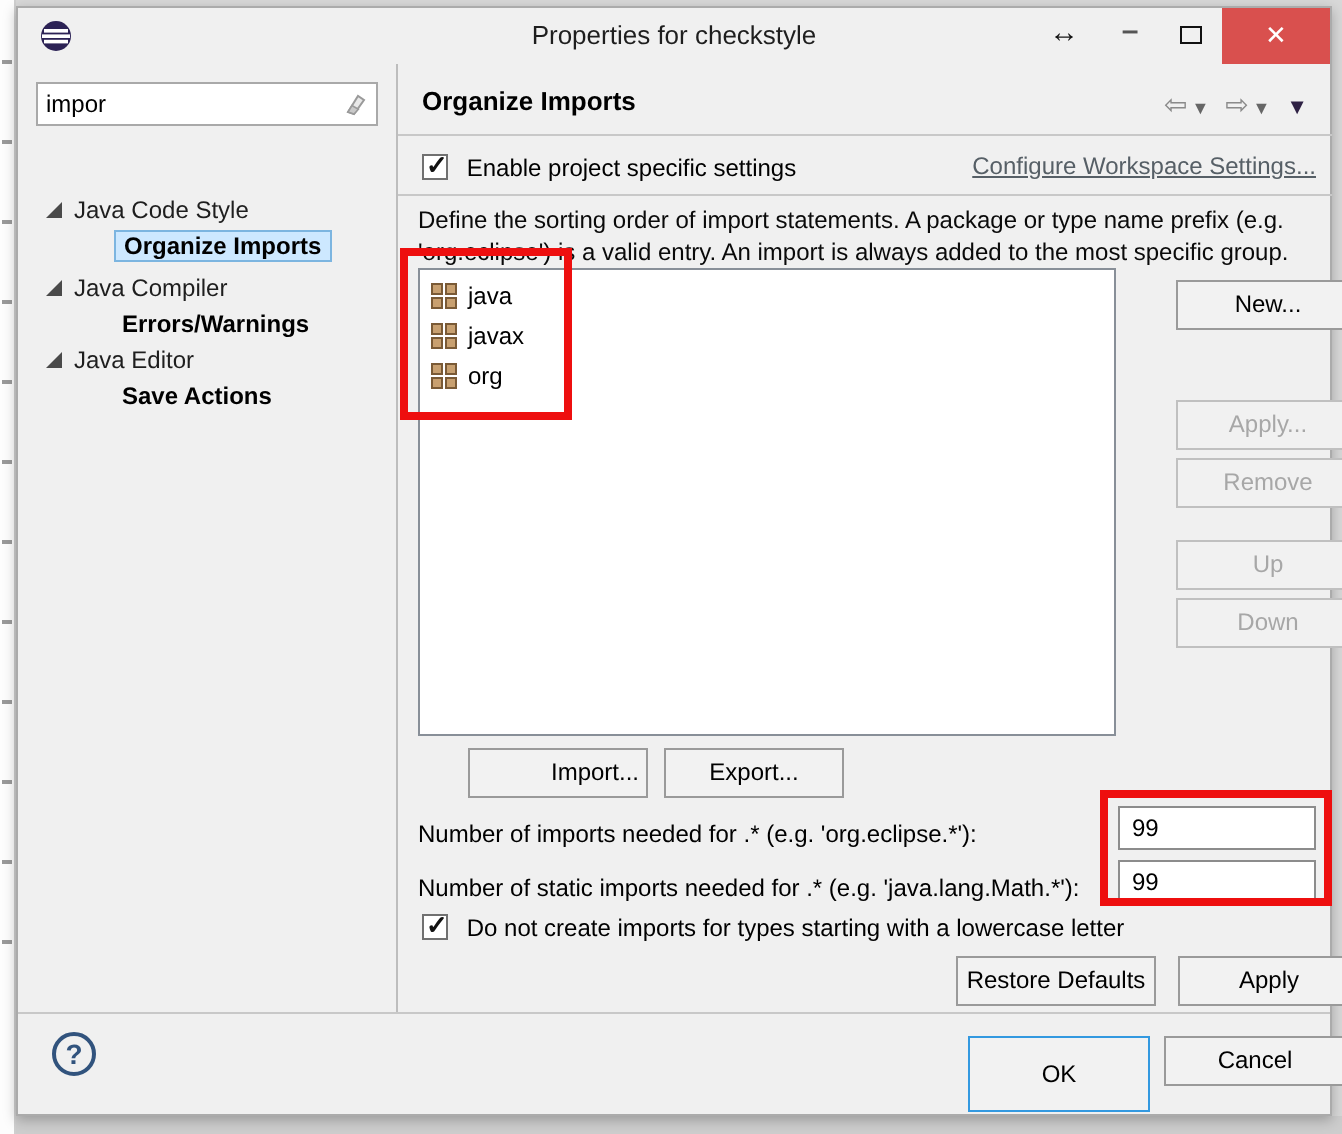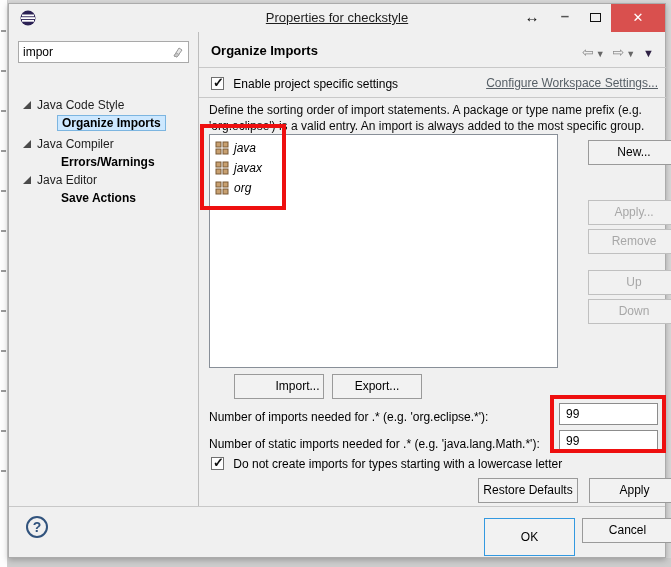--- a/index.html
+++ b/index.html
@@ -16,21 +16,21 @@
 
   .dialog {
     position:absolute; left:8px; top:3px; width:658px; height:555px;
     background:#f0f0f0; border:1px solid #ababab;
     box-shadow:0 2px 6px rgba(0,0,0,.25);
   }
 
   
   .titlebar { position:absolute; left:0; top:0; width:100%; height:28px; background:#f0f0f0; }
   .app-icon { position:absolute; left:11px; top:6px; width:16px; height:16px; }
-  .title { position:absolute; left:0; width:100%; text-align:center; line-height:28px; font-size:13px; color:#1e1e1e;text-decoration:underline; }
+  .title { position:absolute; left:0; width:100%; text-align:center; line-height:28px; font-size:13px; color:#1e1e1e; }
   .tb-btn { position:absolute; top:0; height:28px; text-align:center; cursor:default; }
   .btn-resize { right:122px; width:22px; line-height:26px; font-size:15px; font-weight:bold; color:#111; }
   .btn-min { right:88px; width:24px; line-height:24px; color:#555; font-size:15px; font-weight:bold; }
   .btn-max { right:58px; width:24px; }
   .btn-max .box { display:inline-block; margin-top:9px; width:11px; height:9px; border:1.5px solid #111; background:transparent; }
   .btn-close { right:0; width:54px; background:#d9504e; color:#fff; font-size:13px; line-height:28px; }
 
   
   .sidebar { position:absolute; left:0; top:28px; width:189px; height:474px; }
   .v-divider { position:absolute; left:189px; top:28px; width:1px; height:474px; background:#bdbdbd; }
@@ -63,21 +63,21 @@
   .checkbox {
     display:inline-block; width:13px; height:13px; background:#fff;
     border:1px solid #707070; vertical-align:-2px; position:relative; margin-right:6px;
   }
   .checkbox .mark { position:absolute; left:1px; top:-3px; font-size:13px; font-weight:bold; color:#111; }
   .enable-row { left:12px; top:44px; }
   .ws-link { position:absolute; right:8px; top:44px; color:#565f66; text-decoration:underline; cursor:pointer; }
 
   .description { position:absolute; left:10px; top:70px; width:456px; line-height:16px; color:#0a0a0a; }
 
-  .group-list { position:absolute; left:10px; top:102px; width:349px; height:234px; background:#fff; border:1px solid #888f98;font-style:italic; }
+  .group-list { position:absolute; left:10px; top:102px; width:349px; height:234px; background:#fff; border:1px solid #888f98; }
   .list-item { position:absolute; left:2px; height:20px; line-height:20px; padding-left:22px; width:340px; }
   .pkg-icon { position:absolute; left:3px; top:3px; width:14px; height:14px; }
 
   .btn {
     position:absolute; background:#f2f2f2; border:1px solid #9a9a9a;
     font:12px "Liberation Sans", sans-serif; text-align:center; color:#000; cursor:pointer;margin-left:23px;
   }
   .btn:disabled, .btn.disabled { color:#a7a7a7; border-color:#c0c0c0; background:#f1f1f1; cursor:default; }
   .side-btn { left:366px; width:92px; height:25px; line-height:23px; }
   .b-new { top:108px; } .b-newstatic { top:138px; } .b-edit { top:168px; }

